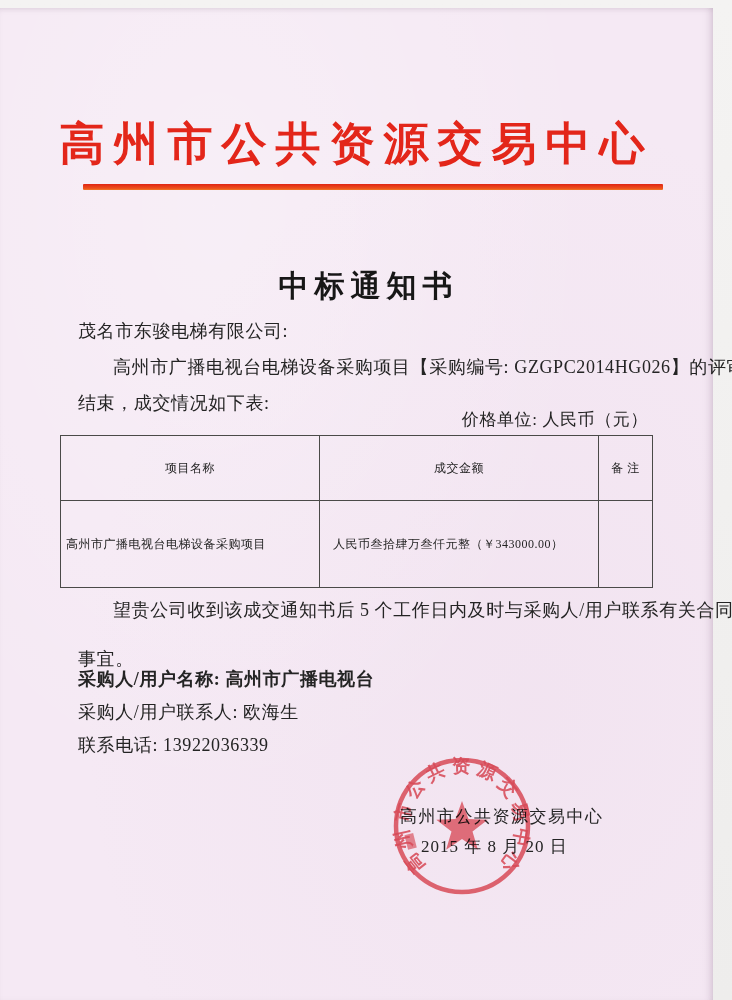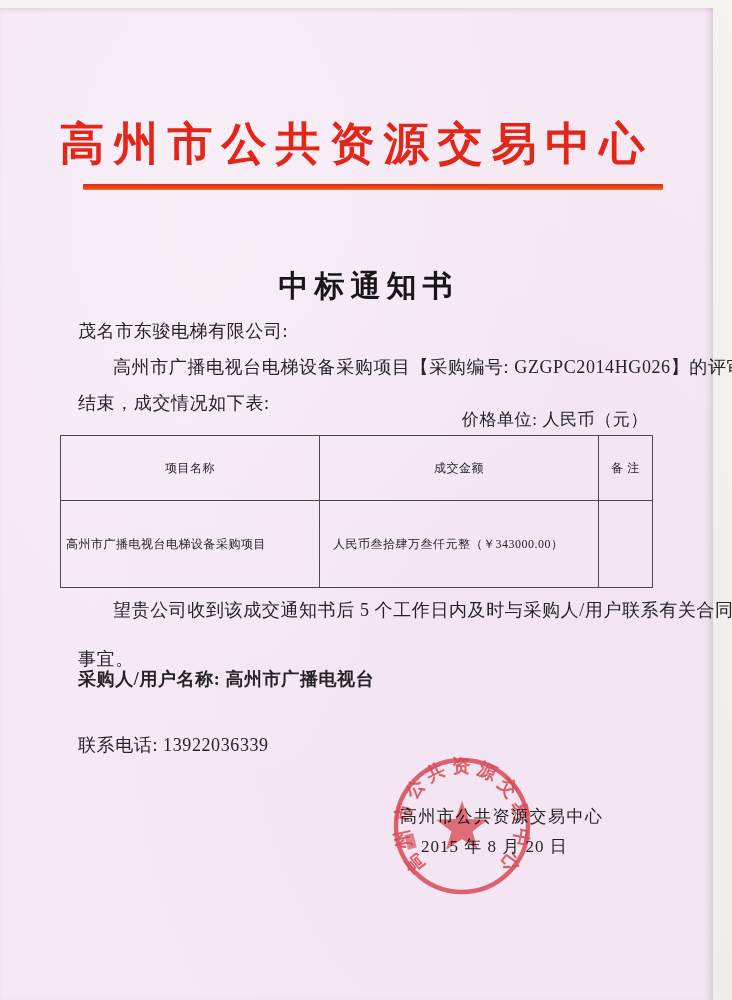--- a/index.html
+++ b/index.html
@@ -99,20 +99,21 @@
           <td class="cell-amount">人民币叁拾肆万叁仟元整（￥343000.00）</td>
           <td></td>
         </tr>
       </tbody>
     </table>
 
     <div class="abs bodyline closing-l1">望贵公司收到该成交通知书后 5 个工作日内及时与采购人/用户联系有关合同签订</div>
     <div class="abs bodyline closing-l2">事宜。</div>
 
     <div class="abs bodyline buyer-name">采购人/用户名称: 高州市广播电视台</div>
+    <div class="abs bodyline buyer-contact">采购人/用户联系人: 欧海生</div>
     <div class="abs bodyline phone">联系电话: 13922036339</div>
 
     <div class="abs sig-org">高州市公共资源交易中心</div>
     <div class="abs sig-date">2015 年 8 月 20 日</div>
 
     <svg class="abs stamp" viewBox="0 0 160 160" xmlns="http://www.w3.org/2000/svg">
       <circle cx="80" cy="80" r="66" fill="none" stroke="#e0434e" stroke-width="4.5" opacity="0.85"></circle>
       <polygon points="80,55 86.5,73.1 105.7,73.7 90.5,85.4 95.9,103.8 80,93 64.1,103.8 69.5,85.4 54.3,73.7 73.5,73.1" fill="#e0434e" fill-opacity="0.78"></polygon>
       <rect x="24" y="88" width="9" height="15" fill="#e0434e" fill-opacity="0.65" transform="rotate(-14 28 95)"></rect>
       <path id="stamp-arc" d="M 45.3,121.4 A 54,54 0 1,1 114.7,121.4" fill="none"></path>

